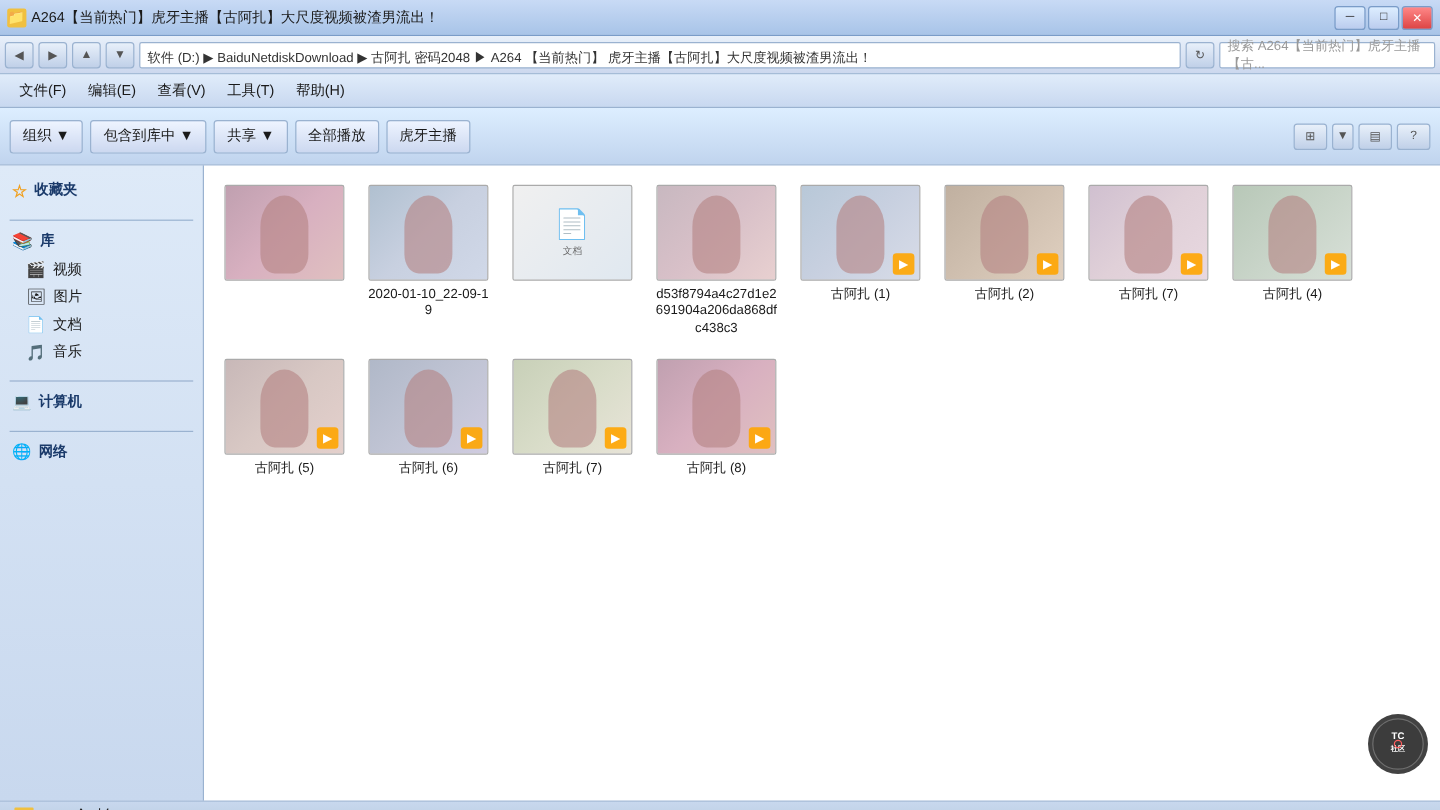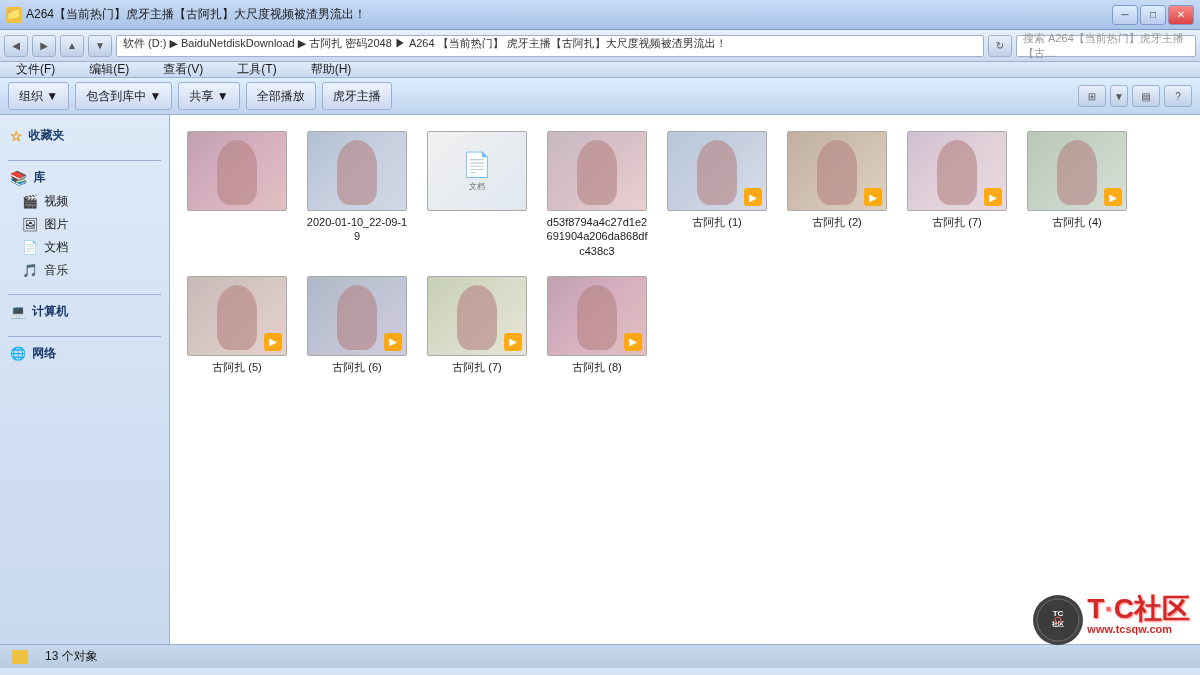--- a/index.html
+++ b/index.html
@@ -65,59 +65,59 @@
       font-size: 10px;
       color: #555;
     }
     .addr-path {
       flex: 1;
       height: 22px;
       background: white;
       border: 1px solid #9ab2d0;
       padding: 0 6px;
       display: flex;
-      align-items: flex-start;
+      align-items: flex-end;
       font-size: 11px;
       color: #333;
       border-radius: 2px;
     }
     .addr-search {
       width: 180px;
       height: 22px;
       background: white;
       border: 1px solid #9ab2d0;
       padding: 0 6px;
       display: flex;
       align-items: center;
       font-size: 11px;
       color: #999;
       border-radius: 2px;
     }
 
     
     .menu-bar {
-      height: 16px;
+      height: 28px;
       background: linear-gradient(to bottom, #e0ecfa, #c8d8f0);
       display: flex;
       align-items: center;
       padding: 0 8px;
-      gap: 18px;
+      gap: 2px;
       border-bottom: 1px solid #9ab2d0;
     }
     .menu-item {
       padding: 2px 8px;
       font-size: 12px;
       color: #1a1a1a;
       cursor: pointer;
       border-radius: 2px;
     }
 
     
     .toolbar {
-      height: 37px;
+      height: 48px;
       background: linear-gradient(to bottom, #ddeeff, #c0d4ee);
       display: flex;
       align-items: center;
       padding: 0 8px;
       gap: 6px;
       border-bottom: 1px solid #9ab2d0;
     }
     .toolbar-btn {
       height: 28px;
       padding: 0 10px;
@@ -513,17 +513,13 @@
 
 <div class="watermark">
   <div class="watermark-logo">
     <svg width="44" height="44" viewBox="0 0 44 44">
       <circle cx="22" cy="22" r="21" fill="#1a1a1a" stroke="#555" stroke-width="1"></circle>
       <text x="22" y="18" text-anchor="middle" fill="white" font-size="8" font-weight="bold">TC</text>
       <text x="22" y="28" text-anchor="middle" fill="white" font-size="6">社区</text>
       <circle cx="22" cy="22" r="3" fill="none" stroke="#ff4444" stroke-width="1"></circle>
     </svg>
   </div>
-  <div class="watermark-text">
-    <div class="watermark-tc">T<span>·</span>C社区</div>
-    <div class="watermark-url">www.tcsqw.com</div>
-  </div>
 </div>
 
 </body></html>

